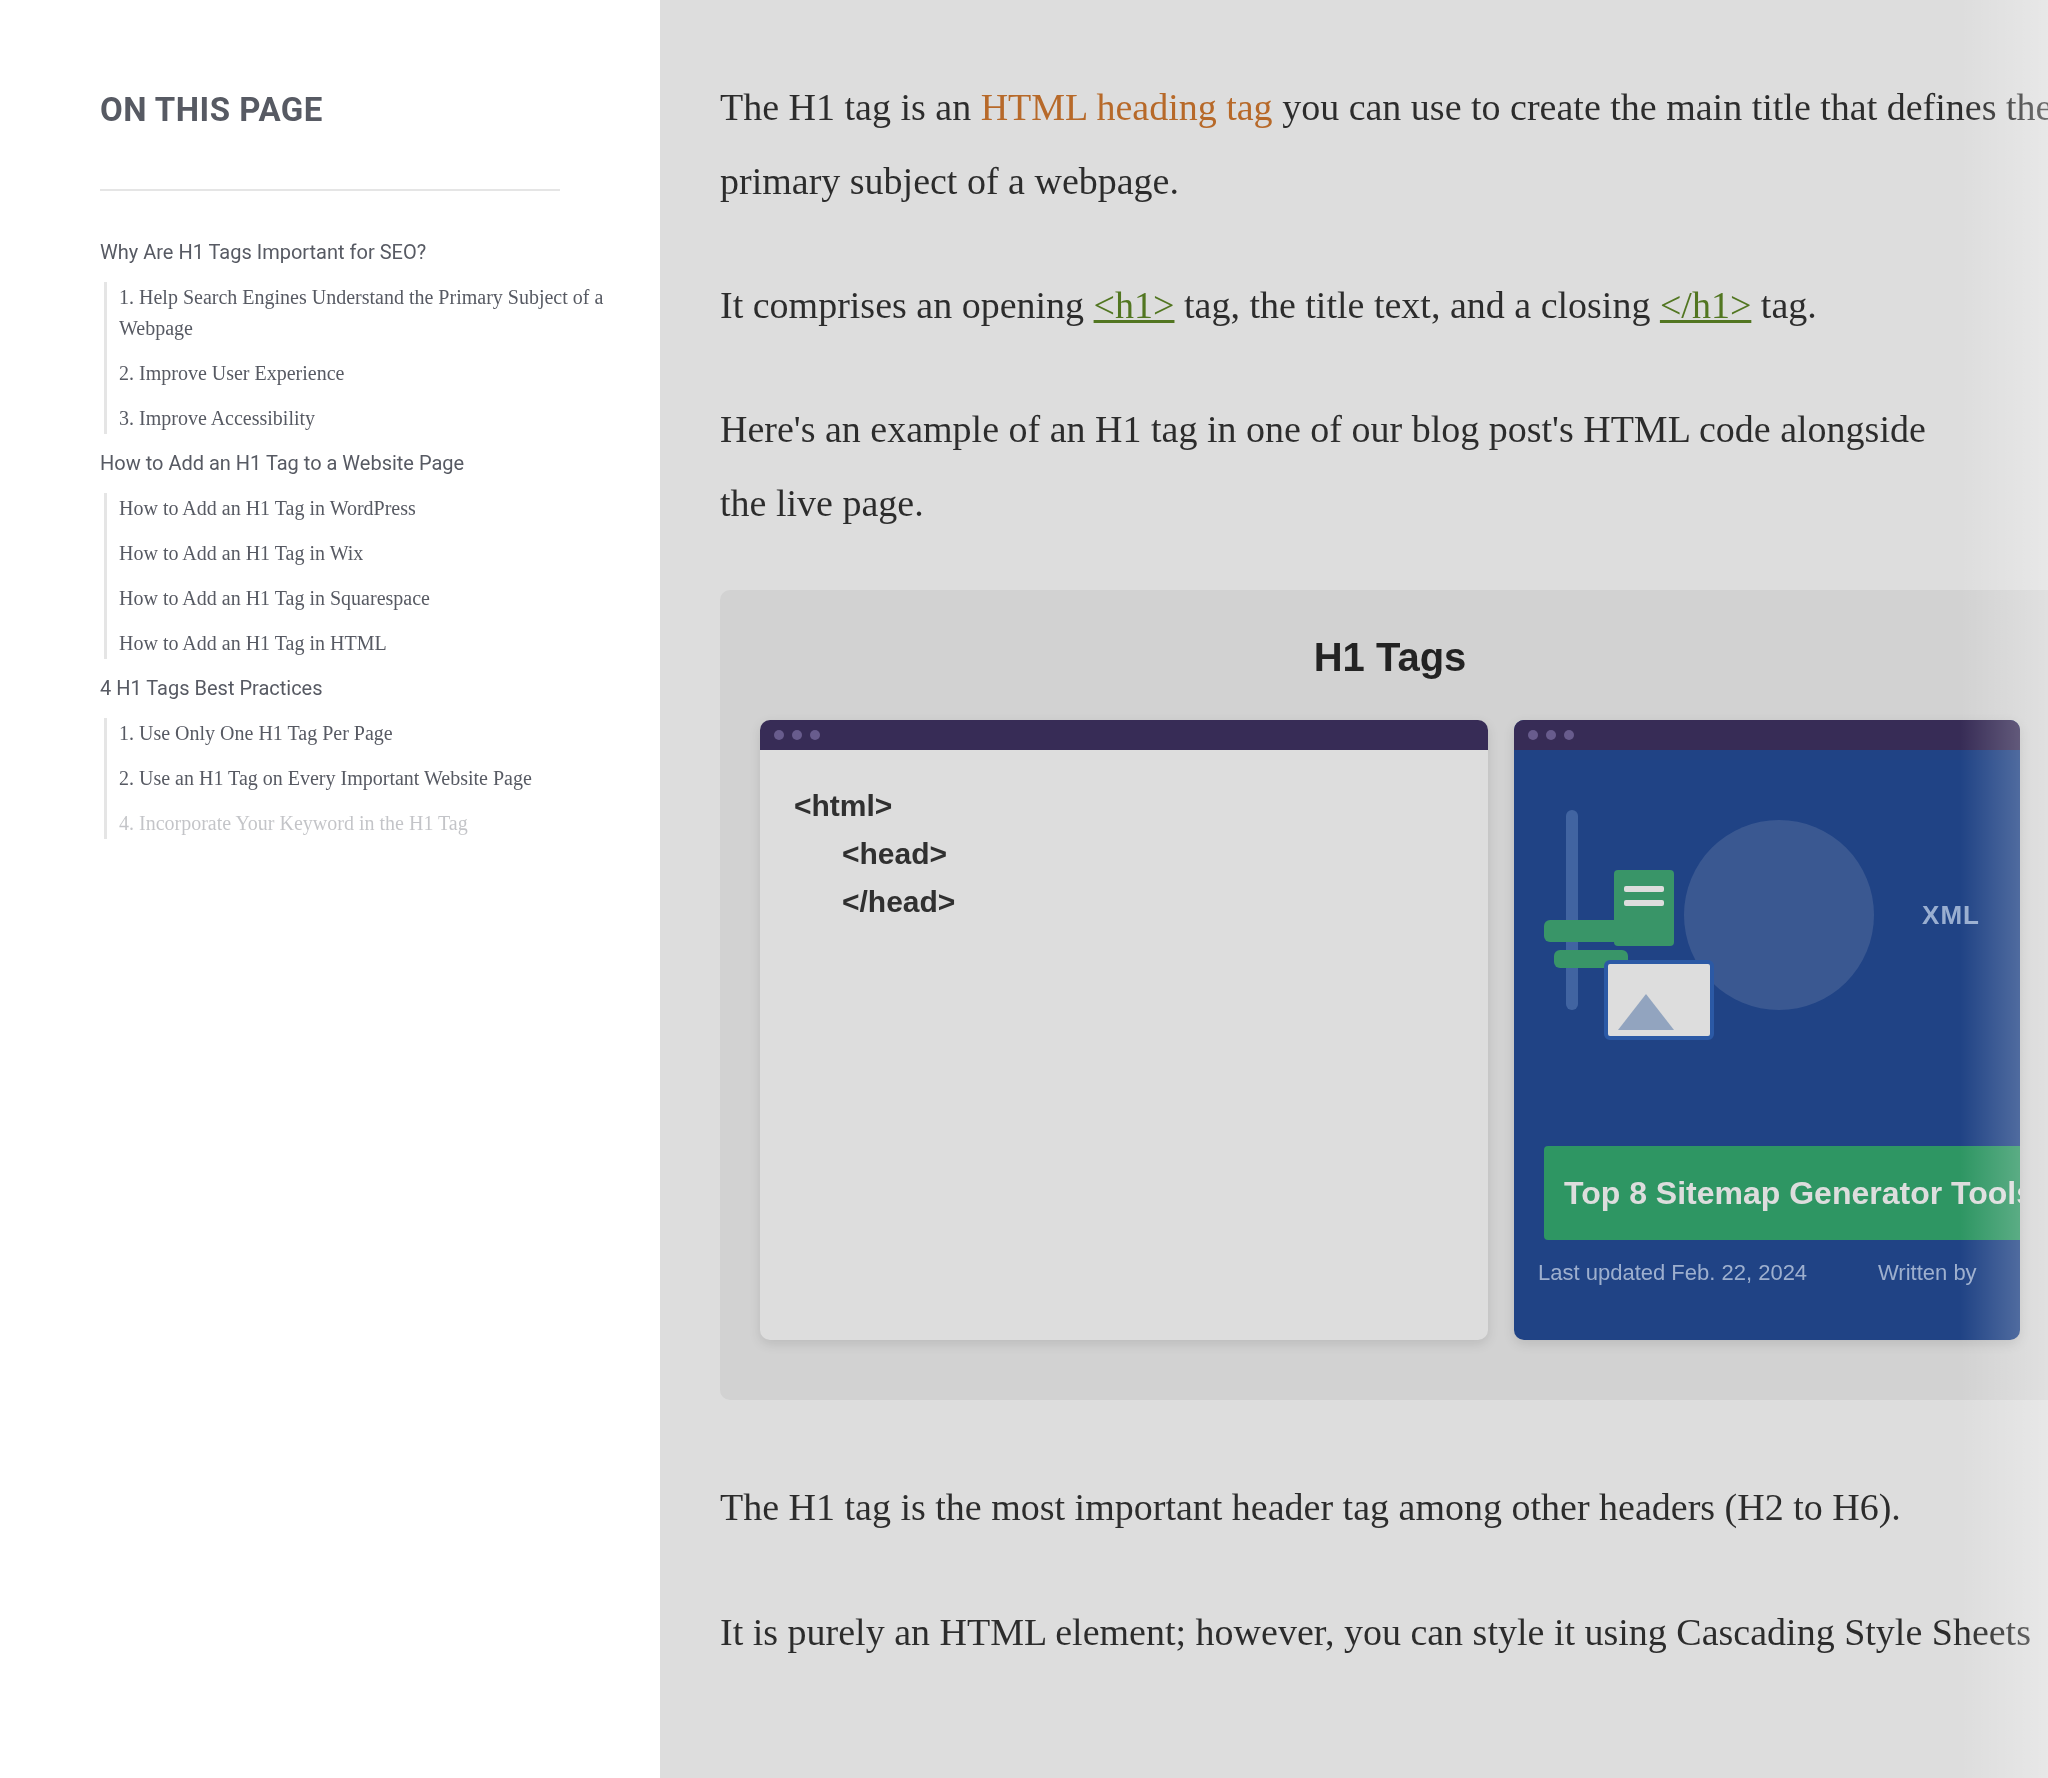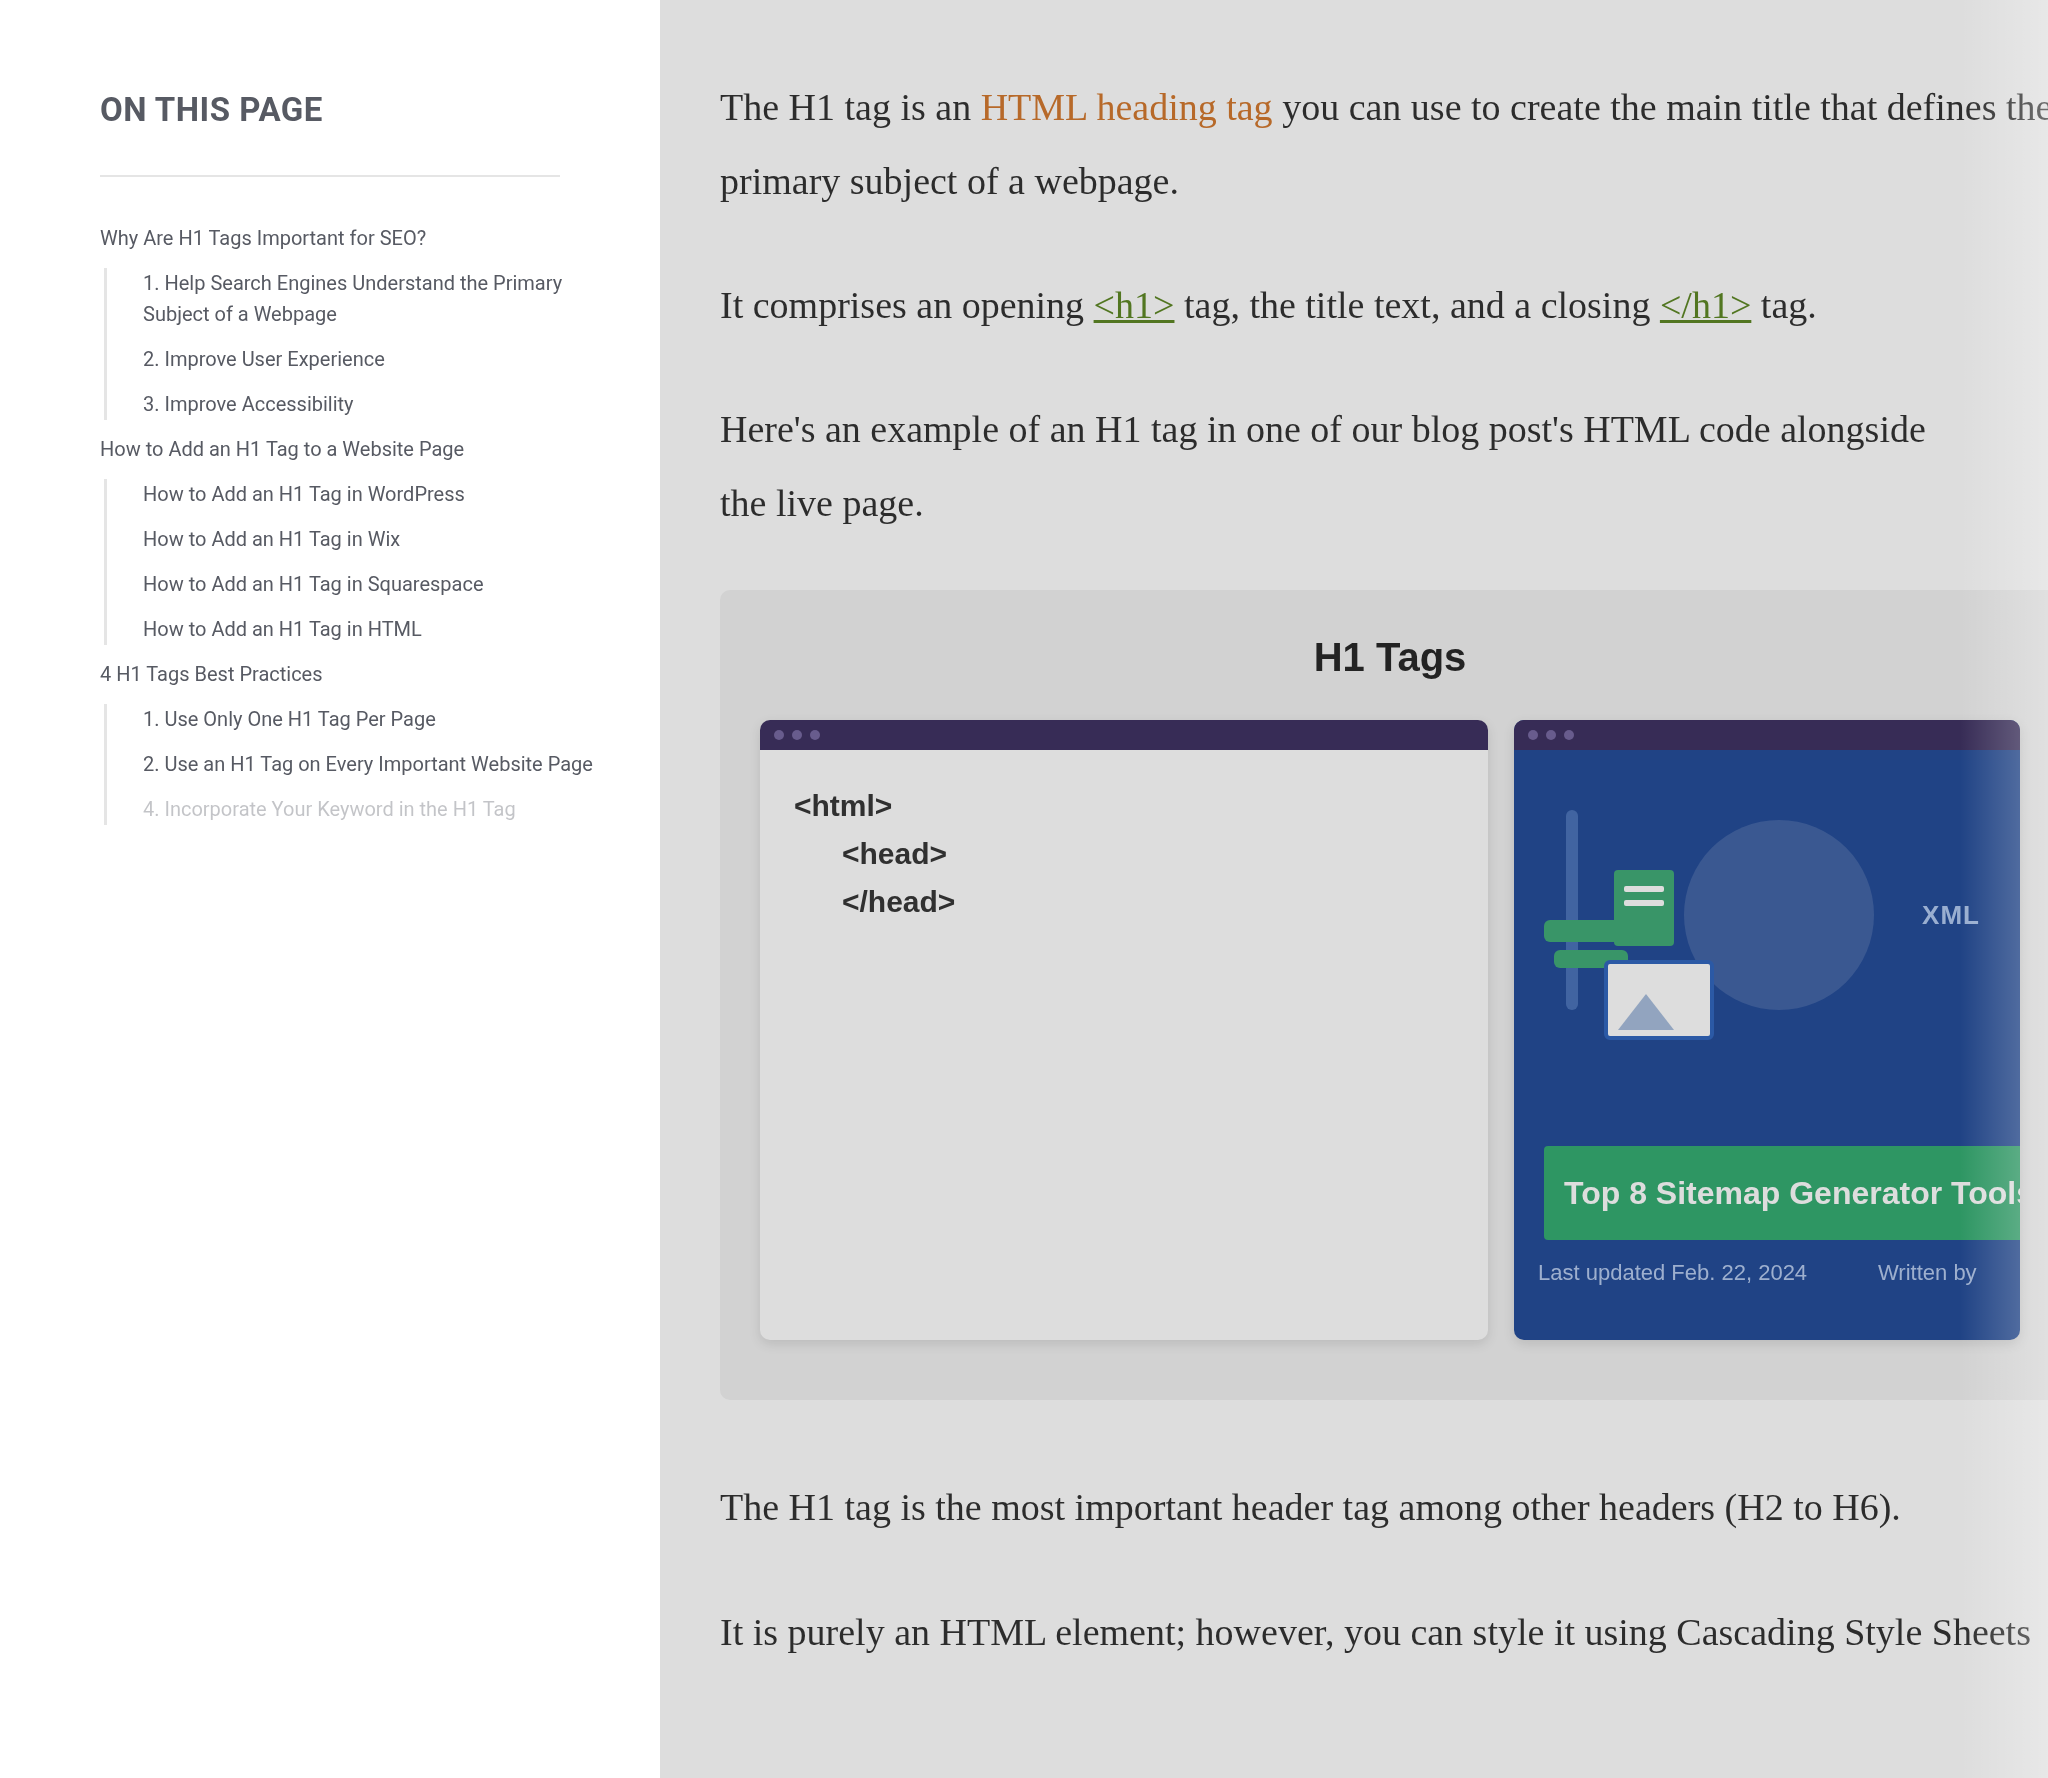--- a/index.html
+++ b/index.html
@@ -13,38 +13,38 @@
     background: #ffffff;
     padding: 90px 40px 40px 100px;
     position: relative;
     z-index: 2;
   }
   .sidebar-title {
     font-size: 33px;
     font-weight: 700;
     color: #575a63;
     letter-spacing: 0.5px;
-    margin-bottom: 46px;
+    margin-bottom: 60px;
   }
   .sidebar hr {
     border: none;
     border-top: 2px solid #e5e5e5;
     margin-bottom: 46px;
     width: 460px;
   }
   .toc a {
     display: block;
     text-decoration: none;
     color: #575a63;
     font-size: 20px;
     line-height: 1.55;
     font-weight: 400;
   }
   .toc .lvl1 { margin-bottom: 14px; }
-  .toc .lvl2-group { border-left: 3px solid #e5e5e5; margin-left: 4px; padding-left: 36px; margin-bottom: 14px; }
+  .toc .lvl2-group { border-left: 3px solid #e5e5e5; margin-left: 4px; padding-left: 12px; margin-bottom: 14px; font-family: Liberation Serif, serif; }
   .toc .lvl2 { margin-bottom: 14px; color: #575a63; }
   .toc .lvl2:last-child { margin-bottom: 0; }
   .toc .faded { opacity: 0.35; }
 
   
   .main {
     flex: 1;
     position: relative;
     padding: 70px 0 0 60px;
     background: #fff;

